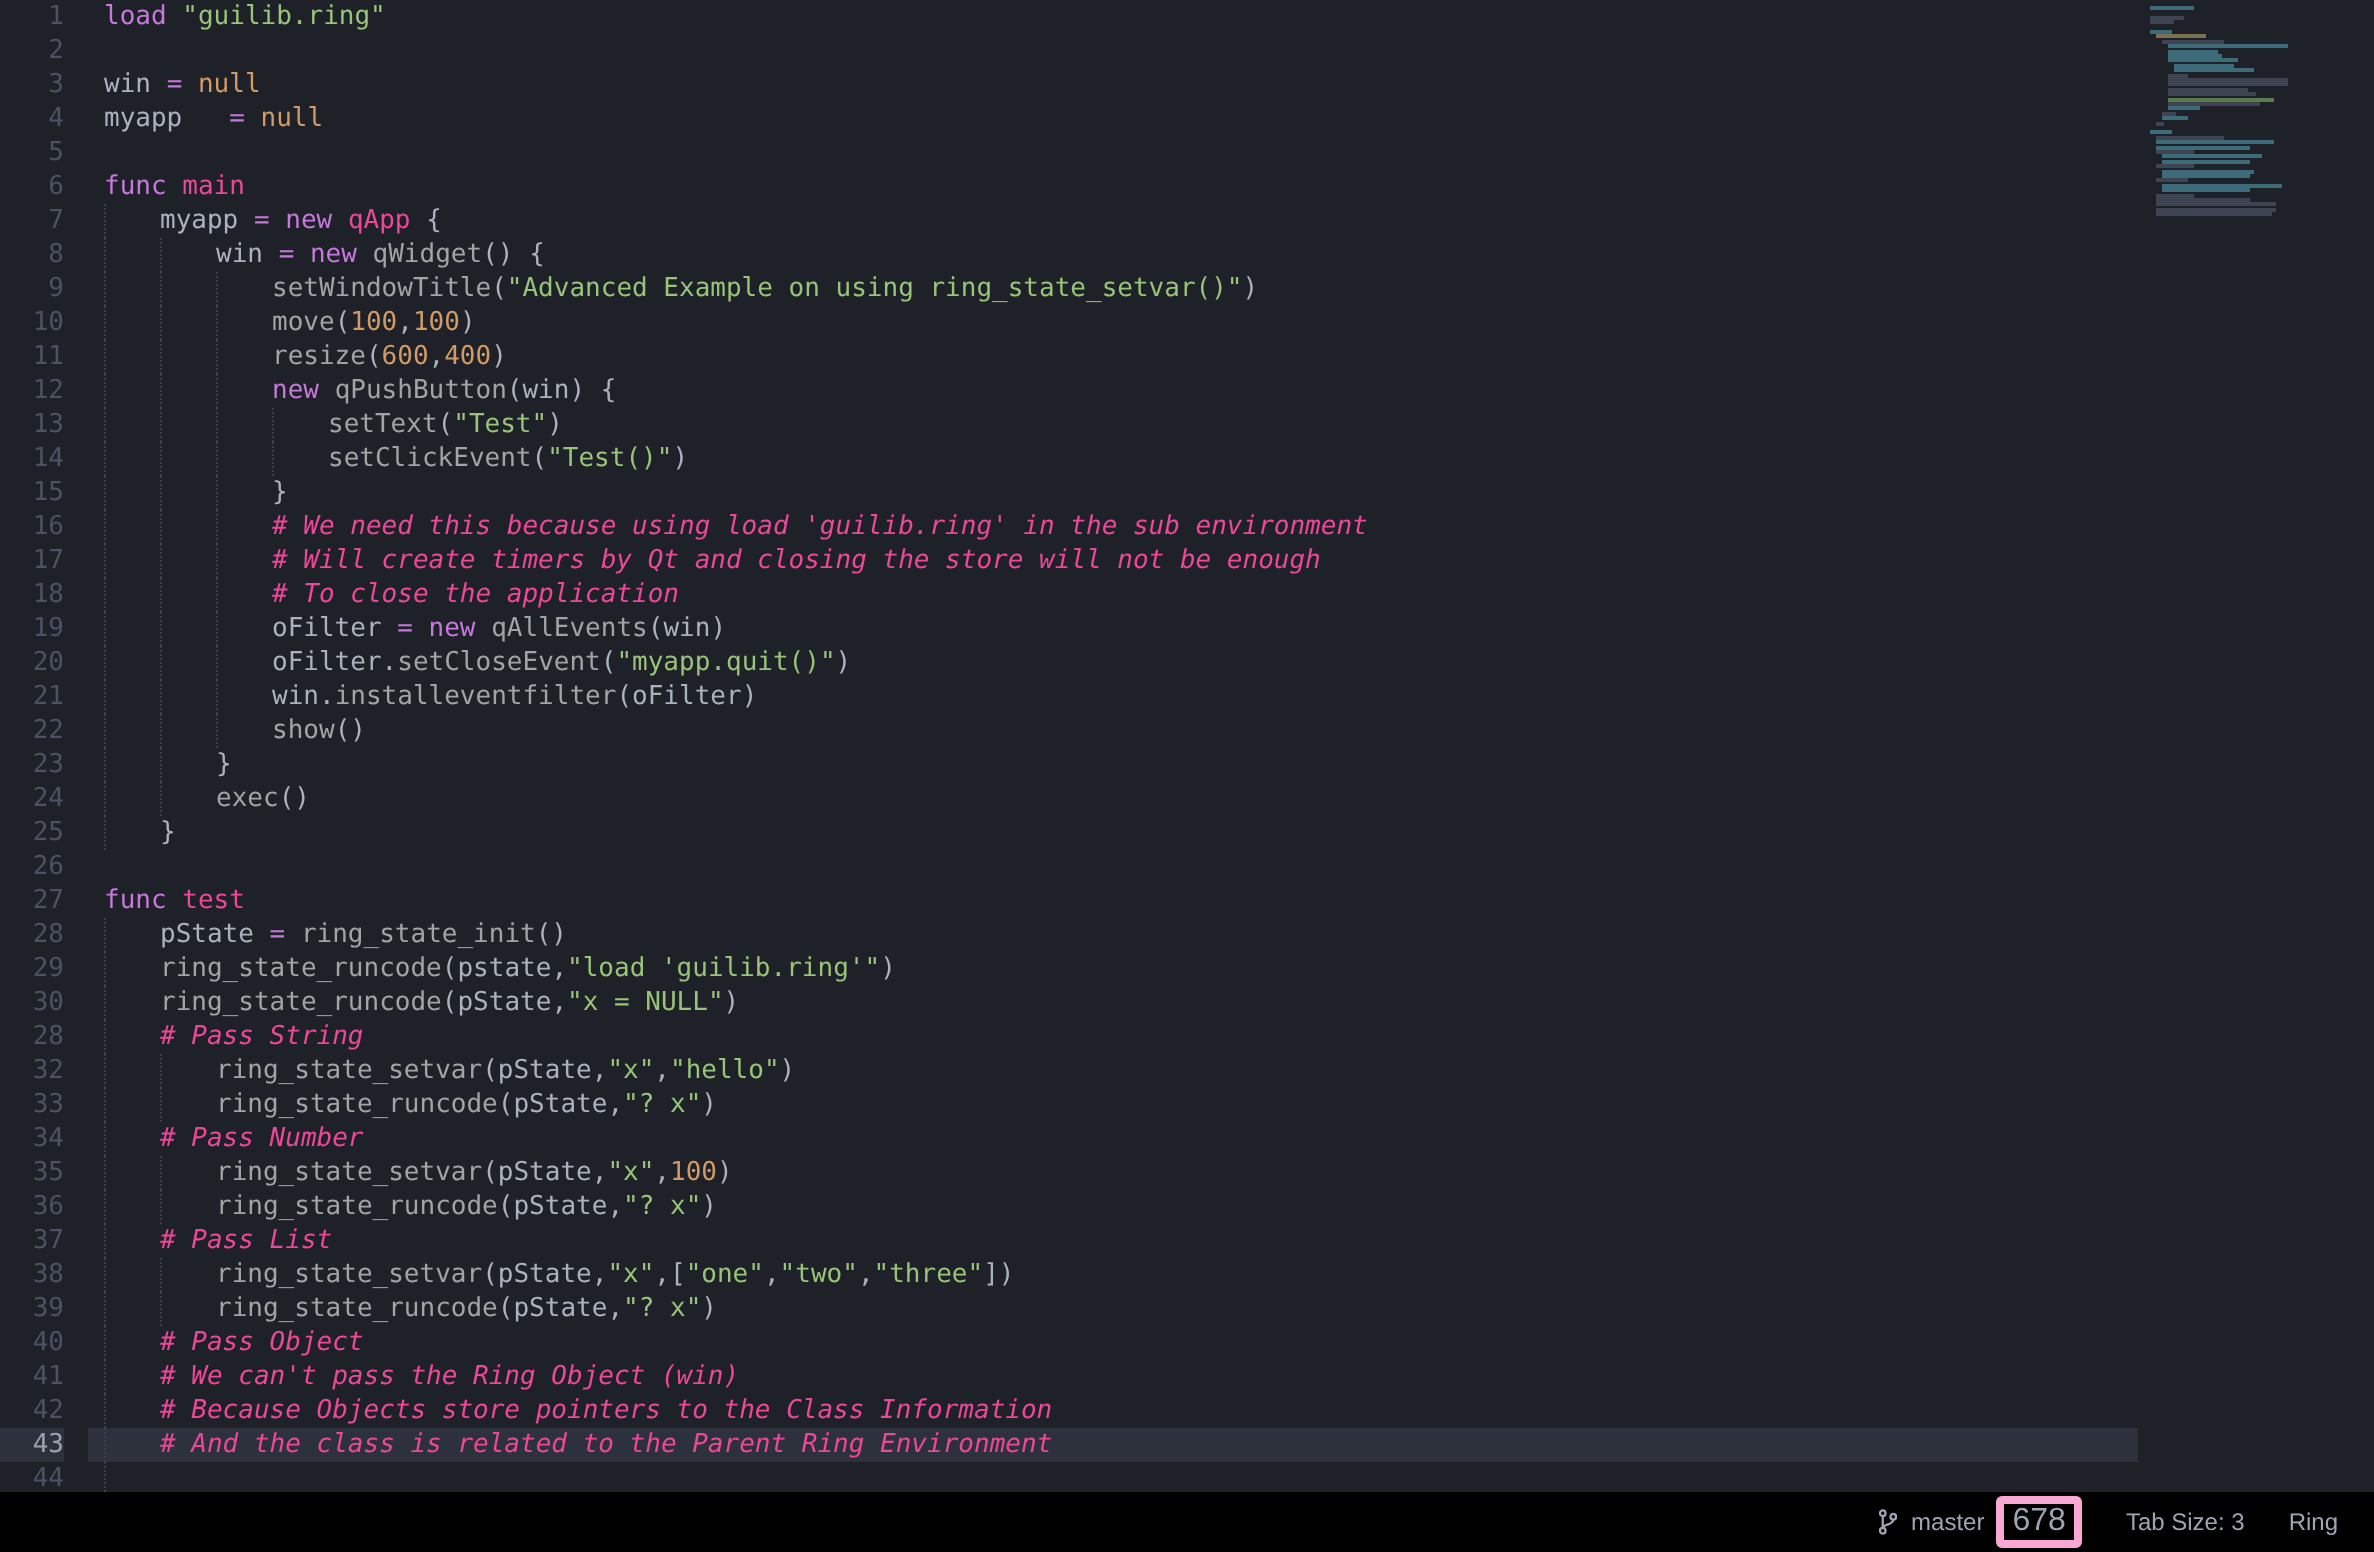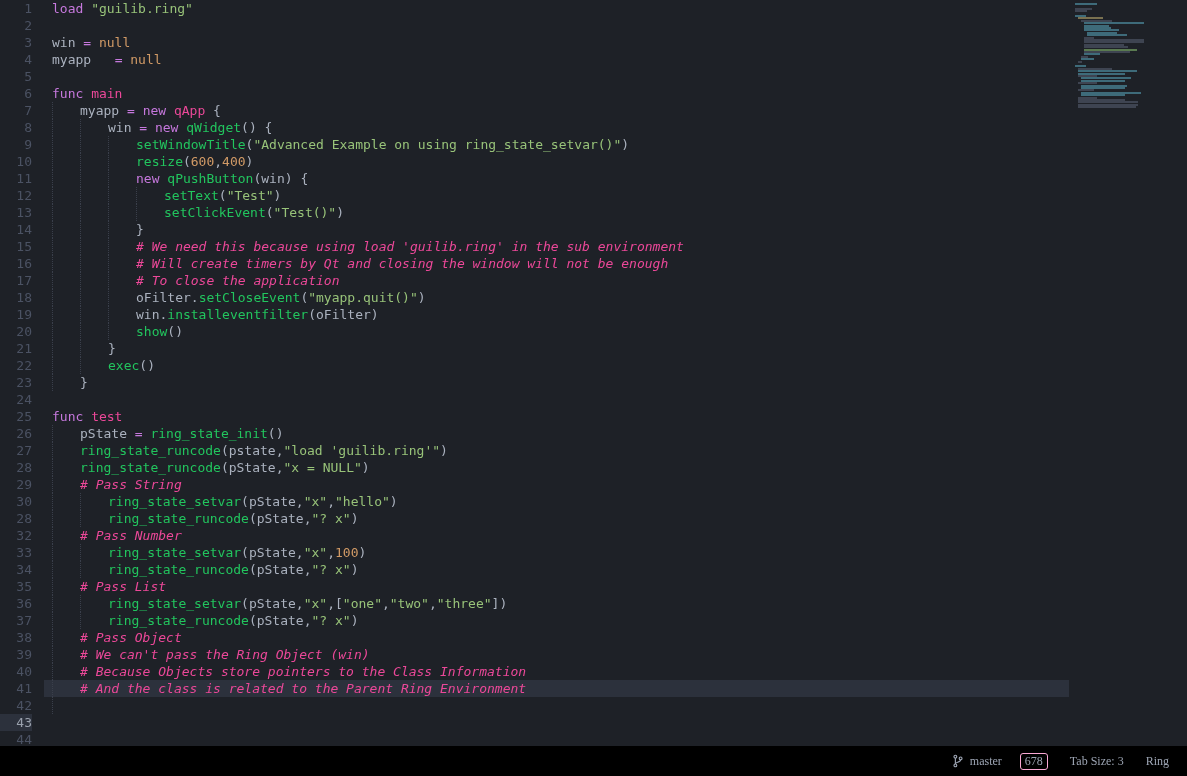--- a/index.html
+++ b/index.html
@@ -7,42 +7,42 @@
   .editor { position: relative; width: 100%; height: 746px; display: flex; }
   .gutter { width: 44px; text-align: right; padding-right: 12px; color: #4b5263; user-select: none; background:#1e2127; }
   .gutter div { height: 17px; line-height: 17px; }
   .gutter div.current { color:#9aa1ad; background:#2c313c; }
   .code { flex: 1; position: relative; }
   .line { height: 17px; line-height: 17px; white-space: pre; padding-left: 8px; }
   .line.current { background:#2c313c; }
   .guide { border-left: 1px dotted #3a3f4b; display:inline-block; height:17px; vertical-align:top; }
   
   .t-kw    { color:#c678dd; } 
-  .t-fn    { color:#22c55e;margin-top:12px; } 
+  .t-fn    { color:#a3a3a3;margin-top:12px; } 
   .t-str   { color:#98c379; } 
   .t-num   { color:#d19a66; } 
   .t-id    { color:#abb2bf; }
   .t-eq    { color:#c678dd; }
   .t-null  { color:#d19a66; }
   .t-name  { color:#ec4899; } 
   .t-pun   { color:#abb2bf; }
   .t-cmt   { color:#ec4899; font-style: italic; }
 
   
   .minimap { position:absolute; right:0; top:0; width:118px; height:746px; background:#1e2127; overflow:hidden; }
   .mini-line { position:absolute; height:2px; background:#3e4451; }
   .mini-g { background:#5a7a50; }
   .mini-b { background:#3e6b7a; }
   .mini-y { background:#7a7150; }
   .mini-c { position:absolute; inset:0; }
 
   
-  .status { position:absolute; left:0; right:0; bottom:0; height:30px; background:#000000; display:flex; align-items:center; justify-content:flex-end; color:#9da5b4; font-size:12px; padding-right:18px; gap:22px; font-family: Liberation Serif, serif; }
+  .status { position:absolute; left:0; right:0; bottom:0; height:30px; background:#000000; display:flex; align-items:center; justify-content:flex-end; color:#9da5b4; font-size:12px; padding-right:18px; gap:22px; font-family: Liberation Sans, sans-serif; }
   .status .branch { display:flex; align-items:center; gap:6px; }
-  .status .count { border:1px solid #f9a8d4; border-radius:3px; padding:0 4px; font-size:12px; color:#9da5b4;margin-left:12px;}
+  .status .count { border:4px solid #f9a8d4; border-radius:3px; padding:0 4px; font-size:16px; color:#9da5b4;}
   .status svg { display:block; }
 </style>
 </head>
 <body>
 
 <div class="editor">
   <div class="gutter" id="gutter">
       <div>1</div>
       <div>2</div>
       <div>3</div>
@@ -91,28 +91,30 @@
   <div class="code" id="code">
       <div class="line"><span class="t-kw">load</span> <span class="t-str">"guilib.ring"</span></div>
       <div class="line"></div>
       <div class="line"><span class="t-id">win </span><span class="t-eq">=</span> <span class="t-null">null</span></div>
       <div class="line"><span class="t-id">myapp   </span><span class="t-eq">=</span> <span class="t-null">null</span></div>
       <div class="line"></div>
       <div class="line"><span class="t-kw">func</span> <span class="t-name">main</span></div>
       <div class="line"><span class="guide" style="width:28px"></span><span class="t-id">myapp </span><span class="t-eq">=</span> <span class="t-kw">new</span> <span class="t-name">qApp</span> <span class="t-pun">{</span></div>
       <div class="line"><span class="guide" style="width:28px"></span><span class="guide" style="width:28px"></span><span class="t-id">win </span><span class="t-eq">=</span> <span class="t-kw">new</span> <span class="t-fn">qWidget</span><span class="t-pun">()</span> <span class="t-pun">{</span></div>
       <div class="line"><span class="guide" style="width:28px"></span><span class="guide" style="width:28px"></span><span class="guide" style="width:28px"></span><span class="t-fn">setWindowTitle</span><span class="t-pun">(</span><span class="t-str">"Advanced Example on using ring_state_setvar()"</span><span class="t-pun">)</span></div>
+      <div class="line"><span class="guide" style="width:28px"></span><span class="guide" style="width:28px"></span><span class="guide" style="width:28px"></span><span class="t-fn">move</span><span class="t-pun">(</span><span class="t-num">100</span><span class="t-pun">,</span><span class="t-num">100</span><span class="t-pun">)</span></div>
       <div class="line"><span class="guide" style="width:28px"></span><span class="guide" style="width:28px"></span><span class="guide" style="width:28px"></span><span class="t-fn">resize</span><span class="t-pun">(</span><span class="t-num">600</span><span class="t-pun">,</span><span class="t-num">400</span><span class="t-pun">)</span></div>
       <div class="line"><span class="guide" style="width:28px"></span><span class="guide" style="width:28px"></span><span class="guide" style="width:28px"></span><span class="t-kw">new</span> <span class="t-fn">qPushButton</span><span class="t-pun">(</span><span class="t-id">win</span><span class="t-pun">)</span> <span class="t-pun">{</span></div>
       <div class="line"><span class="guide" style="width:28px"></span><span class="guide" style="width:28px"></span><span class="guide" style="width:28px"></span><span class="guide" style="width:28px"></span><span class="t-fn">setText</span><span class="t-pun">(</span><span class="t-str">"Test"</span><span class="t-pun">)</span></div>
       <div class="line"><span class="guide" style="width:28px"></span><span class="guide" style="width:28px"></span><span class="guide" style="width:28px"></span><span class="guide" style="width:28px"></span><span class="t-fn">setClickEvent</span><span class="t-pun">(</span><span class="t-str">"Test()"</span><span class="t-pun">)</span></div>
       <div class="line"><span class="guide" style="width:28px"></span><span class="guide" style="width:28px"></span><span class="guide" style="width:28px"></span><span class="t-pun">}</span></div>
       <div class="line"><span class="guide" style="width:28px"></span><span class="guide" style="width:28px"></span><span class="guide" style="width:28px"></span><span class="t-cmt"># We need this because using load 'guilib.ring' in the sub environment</span></div>
-      <div class="line"><span class="guide" style="width:28px"></span><span class="guide" style="width:28px"></span><span class="guide" style="width:28px"></span><span class="t-cmt"># Will create timers by Qt and closing the window will not be enough</span></div>
+      <div class="line"><span class="guide" style="width:28px"></span><span class="guide" style="width:28px"></span><span class="guide" style="width:28px"></span><span class="t-cmt"># Will create timers by Qt and closing the store will not be enough</span></div>
       <div class="line"><span class="guide" style="width:28px"></span><span class="guide" style="width:28px"></span><span class="guide" style="width:28px"></span><span class="t-cmt"># To close the application</span></div>
+      <div class="line"><span class="guide" style="width:28px"></span><span class="guide" style="width:28px"></span><span class="guide" style="width:28px"></span><span class="t-id">oFilter </span><span class="t-eq">=</span> <span class="t-kw">new</span> <span class="t-fn">qAllEvents</span><span class="t-pun">(</span><span class="t-id">win</span><span class="t-pun">)</span></div>
       <div class="line"><span class="guide" style="width:28px"></span><span class="guide" style="width:28px"></span><span class="guide" style="width:28px"></span><span class="t-id">oFilter</span><span class="t-pun">.</span><span class="t-fn">setCloseEvent</span><span class="t-pun">(</span><span class="t-str">"myapp.quit()"</span><span class="t-pun">)</span></div>
       <div class="line"><span class="guide" style="width:28px"></span><span class="guide" style="width:28px"></span><span class="guide" style="width:28px"></span><span class="t-id">win</span><span class="t-pun">.</span><span class="t-fn">installeventfilter</span><span class="t-pun">(</span><span class="t-id">oFilter</span><span class="t-pun">)</span></div>
       <div class="line"><span class="guide" style="width:28px"></span><span class="guide" style="width:28px"></span><span class="guide" style="width:28px"></span><span class="t-fn">show</span><span class="t-pun">()</span></div>
       <div class="line"><span class="guide" style="width:28px"></span><span class="guide" style="width:28px"></span><span class="t-pun">}</span></div>
       <div class="line"><span class="guide" style="width:28px"></span><span class="guide" style="width:28px"></span><span class="t-fn">exec</span><span class="t-pun">()</span></div>
       <div class="line"><span class="guide" style="width:28px"></span><span class="t-pun">}</span></div>
       <div class="line"></div>
       <div class="line"><span class="t-kw">func</span> <span class="t-name">test</span></div>
       <div class="line"><span class="guide" style="width:28px"></span><span class="t-id">pState </span><span class="t-eq">=</span> <span class="t-fn">ring_state_init</span><span class="t-pun">()</span></div>
       <div class="line"><span class="guide" style="width:28px"></span><span class="t-fn">ring_state_runcode</span><span class="t-pun">(</span><span class="t-id">pstate</span><span class="t-pun">,</span><span class="t-str">"load 'guilib.ring'"</span><span class="t-pun">)</span></div>

